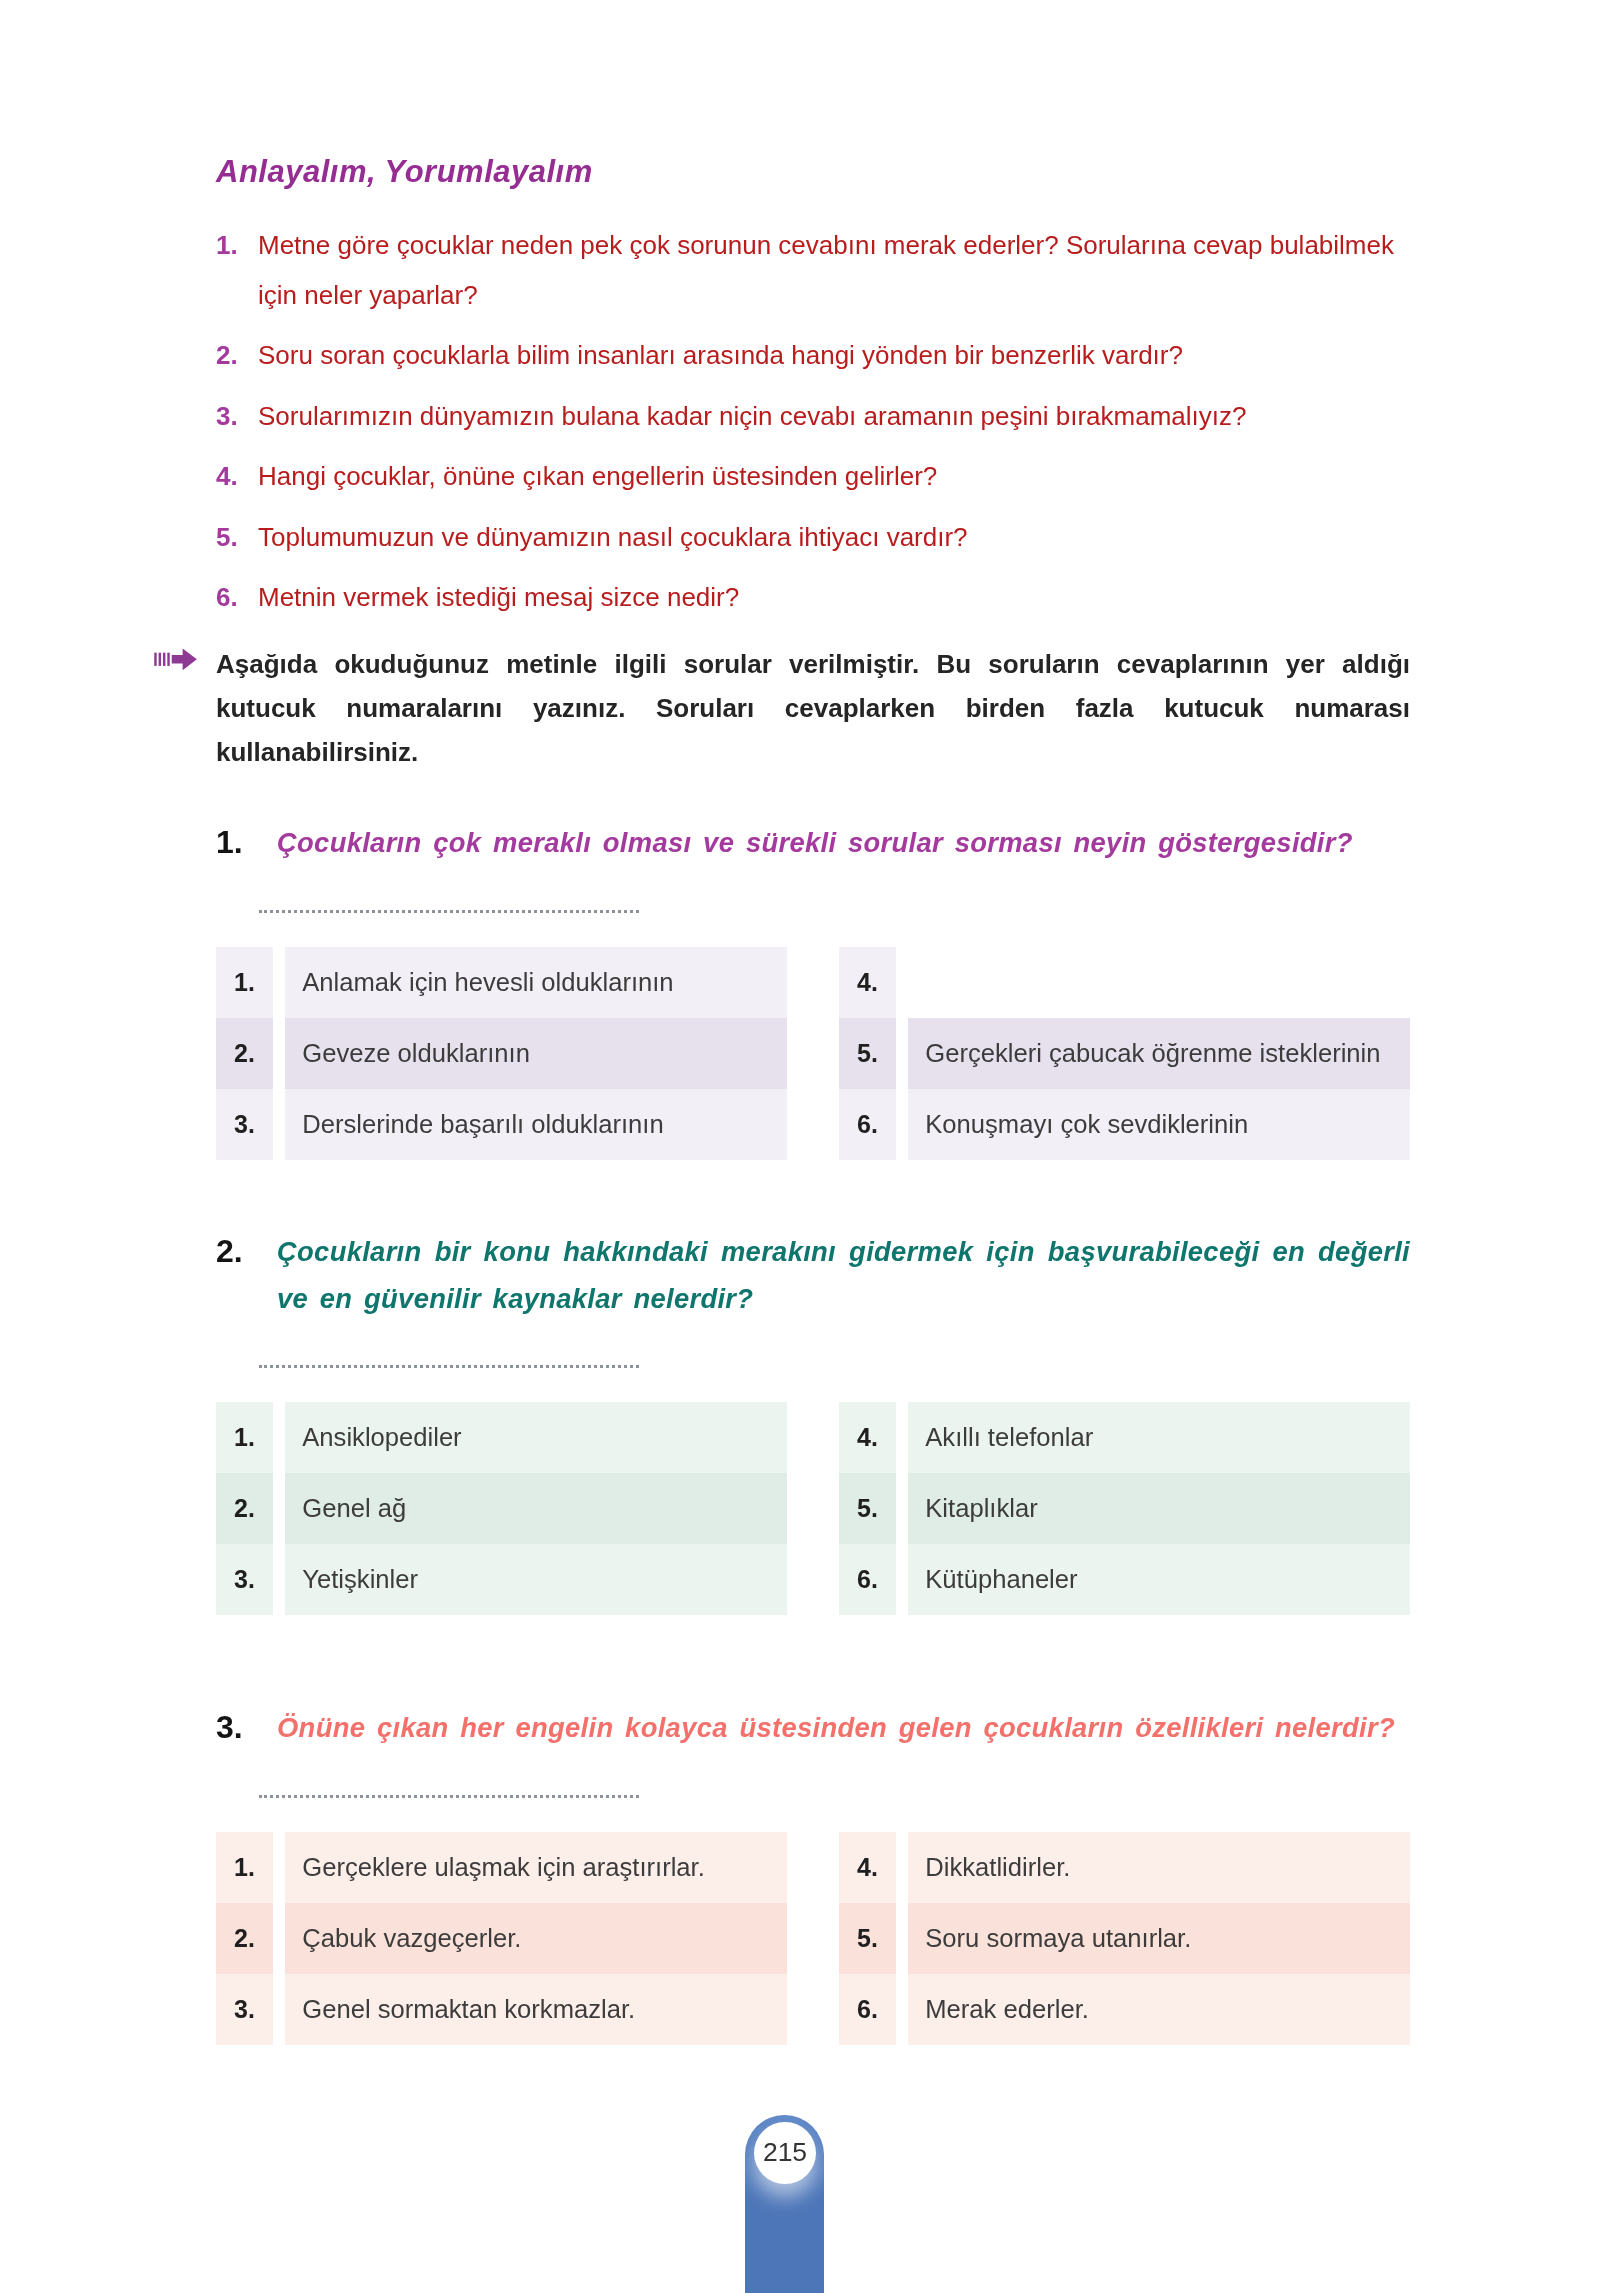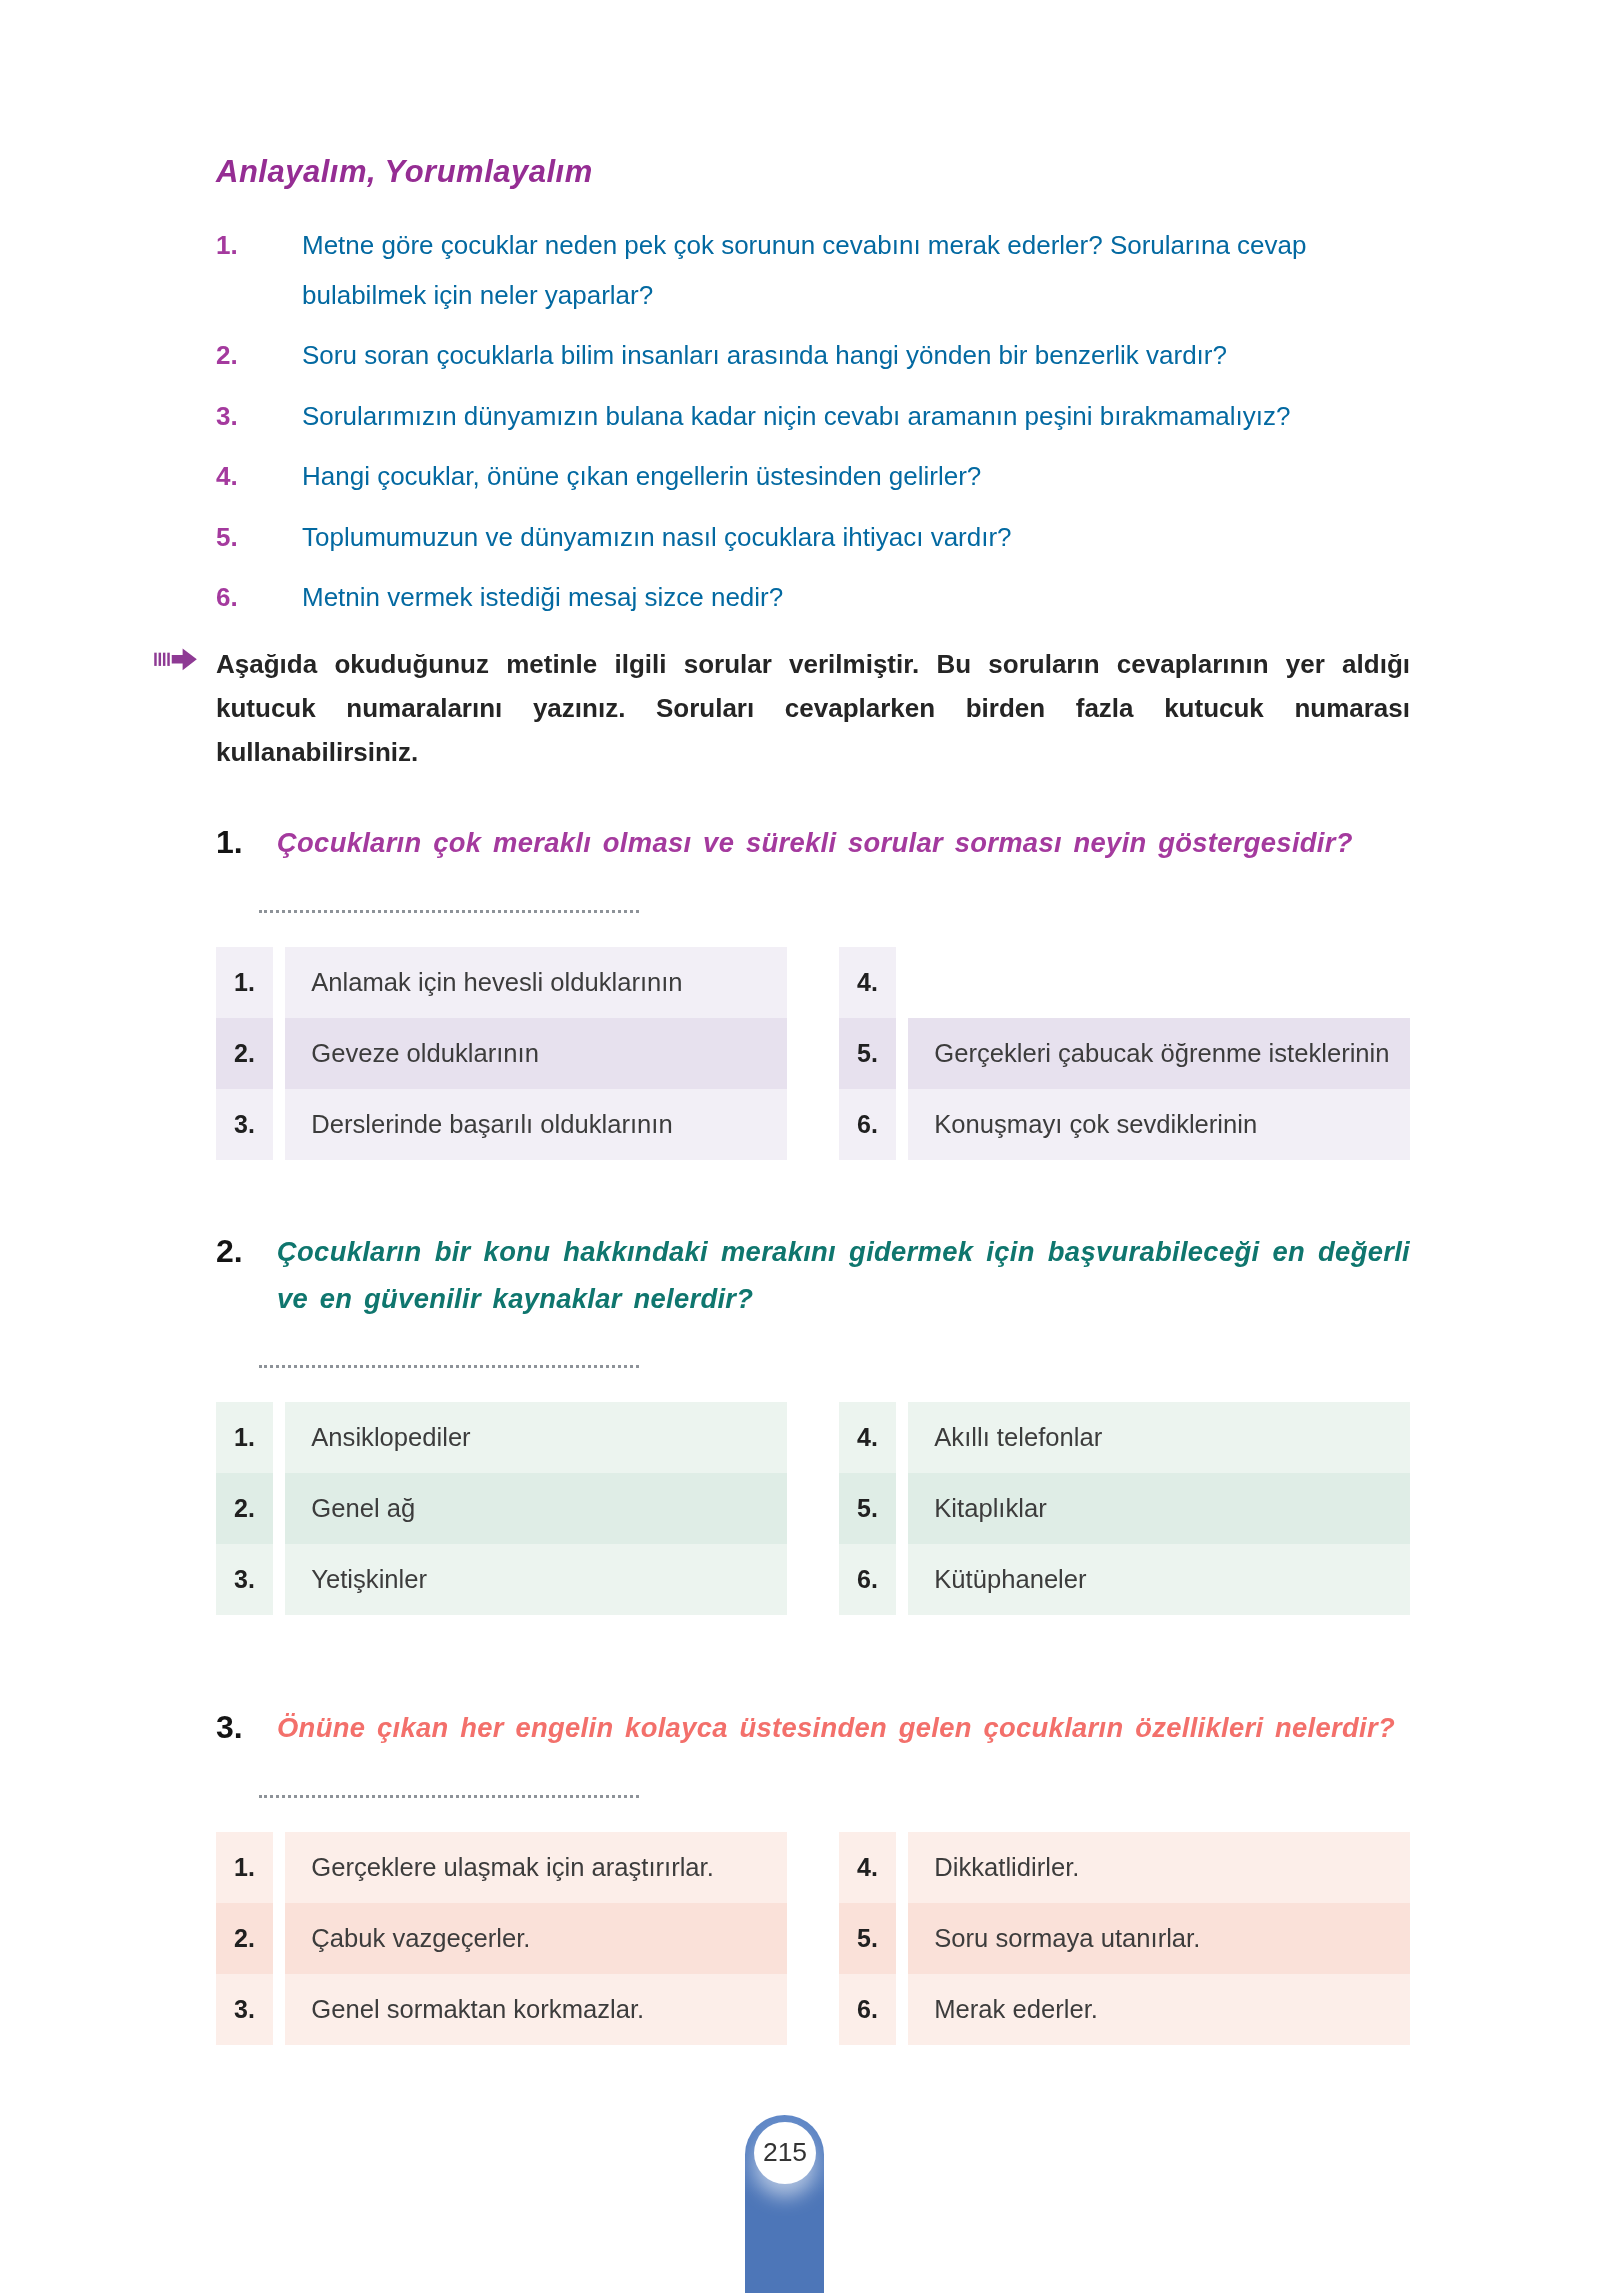--- a/index.html
+++ b/index.html
@@ -22,21 +22,21 @@
   }
   .directive p {
     margin:0; font-size:26px; font-weight:bold; color:#252525;
     line-height:44px; text-align:justify;
   }
 
   
   .q-list { margin-top:30px; }
   .q-item { display:flex; margin-bottom:10.4px; font-size:26px; line-height:50px; }
   .q-num  { flex:none; width:42px; font-weight:bold; color:#a43a9e; }
-  .q-text { flex:1; color:#0369a1;margin-left:44px; }
+  .q-text { flex:1; color:#b91c1c; }
 
   
   .exercise { margin-top:0; }
   .ex-head { display:flex; }
   .ex-num  { flex:none; width:61px; font-size:32px; font-weight:bold; color:#141414; line-height:47px; }
   .ex-q    { flex:1; font-size:27.4px; font-weight:bold; line-height:47px;
              text-align:justify; letter-spacing:0.3px; word-spacing:3.8px;font-style:italic; }
   .ex-q.magenta { color:#a43a9e; }
   .ex-q.teal    { color:#0f766e; }
   .ex-q.salmon  { color:#f3706b; }
@@ -50,21 +50,21 @@
   .options { display:flex; gap:52px; margin-top:34px; }
   .opt-col { flex:1; display:flex; flex-direction:column; }
   .opt-row { display:flex; height:71px; }
   .num-cell {
     flex:none; width:57px; margin-right:12.3px;
     display:flex; align-items:center; justify-content:center;
     font-size:25px; font-weight:bold; color:#202020;
   }
   .text-cell {
     flex:1; display:flex; align-items:center;
-    padding-left:26px; padding-right:5.7px;
+    padding-left:17px; padding-right:5.7px;
     font-size:25.6px; color:#3c3c3c;
   }
   .ex-purple .opt-row:nth-child(odd)  > div { background:#f2eff6; }
   .ex-purple .opt-row:nth-child(even) > div { background:#e7e1ee; }
   .ex-teal   .opt-row:nth-child(odd)  > div { background:#ecf4ef; }
   .ex-teal   .opt-row:nth-child(even) > div { background:#dfede6; }
   .ex-pink   .opt-row:nth-child(odd)  > div { background:#fceee9; }
   .ex-pink   .opt-row:nth-child(even) > div { background:#fae1d9; }
 
   

